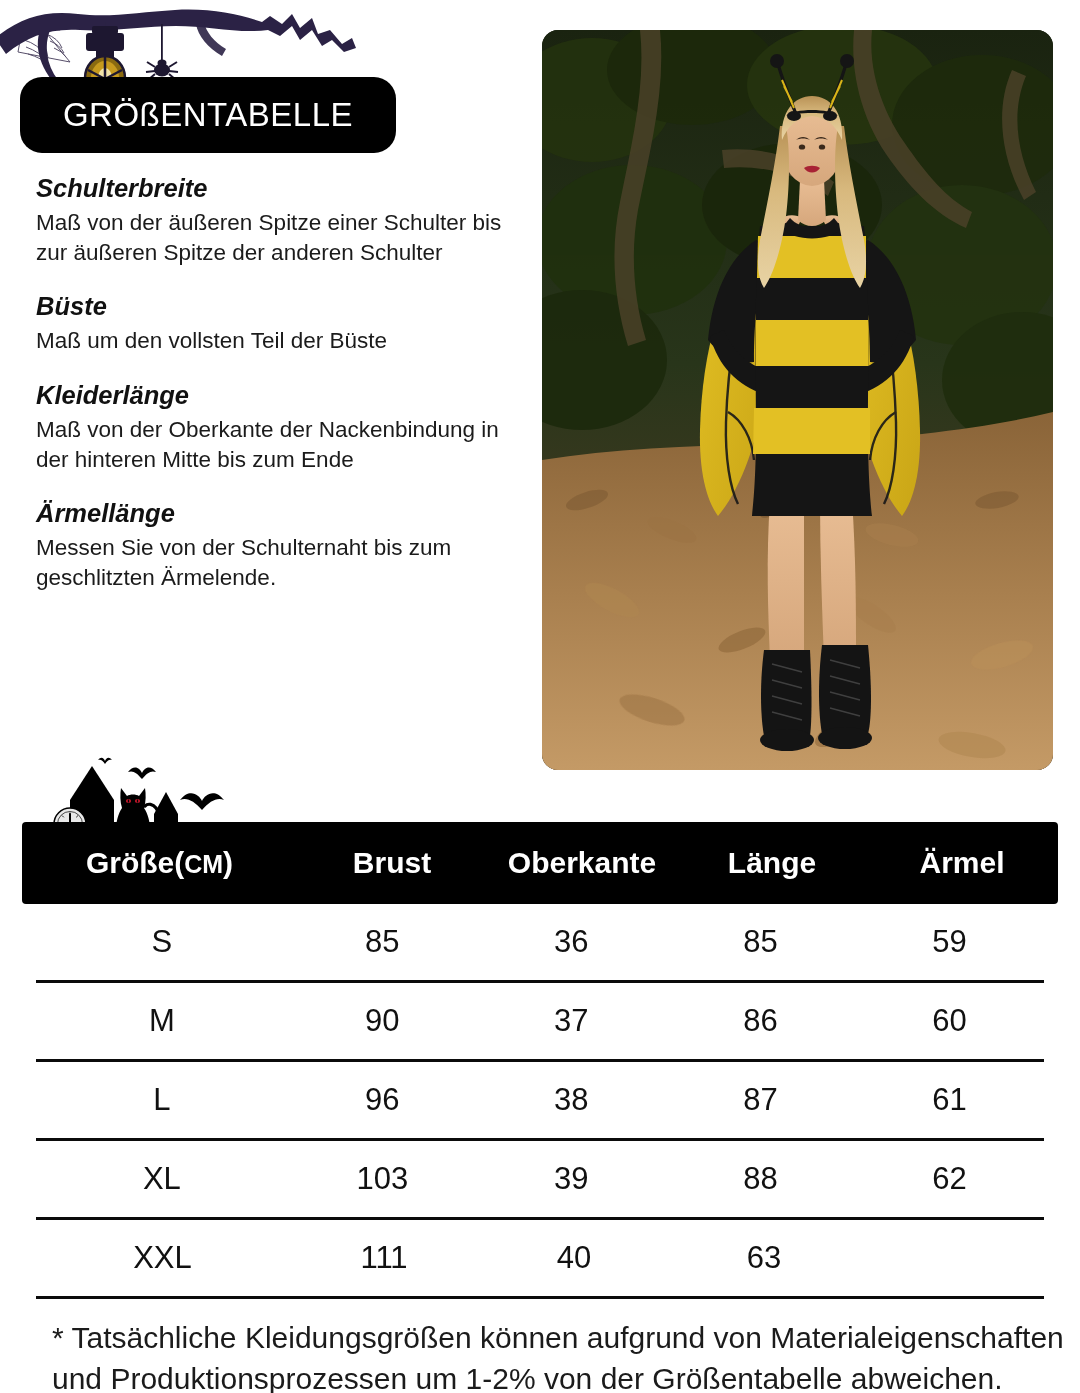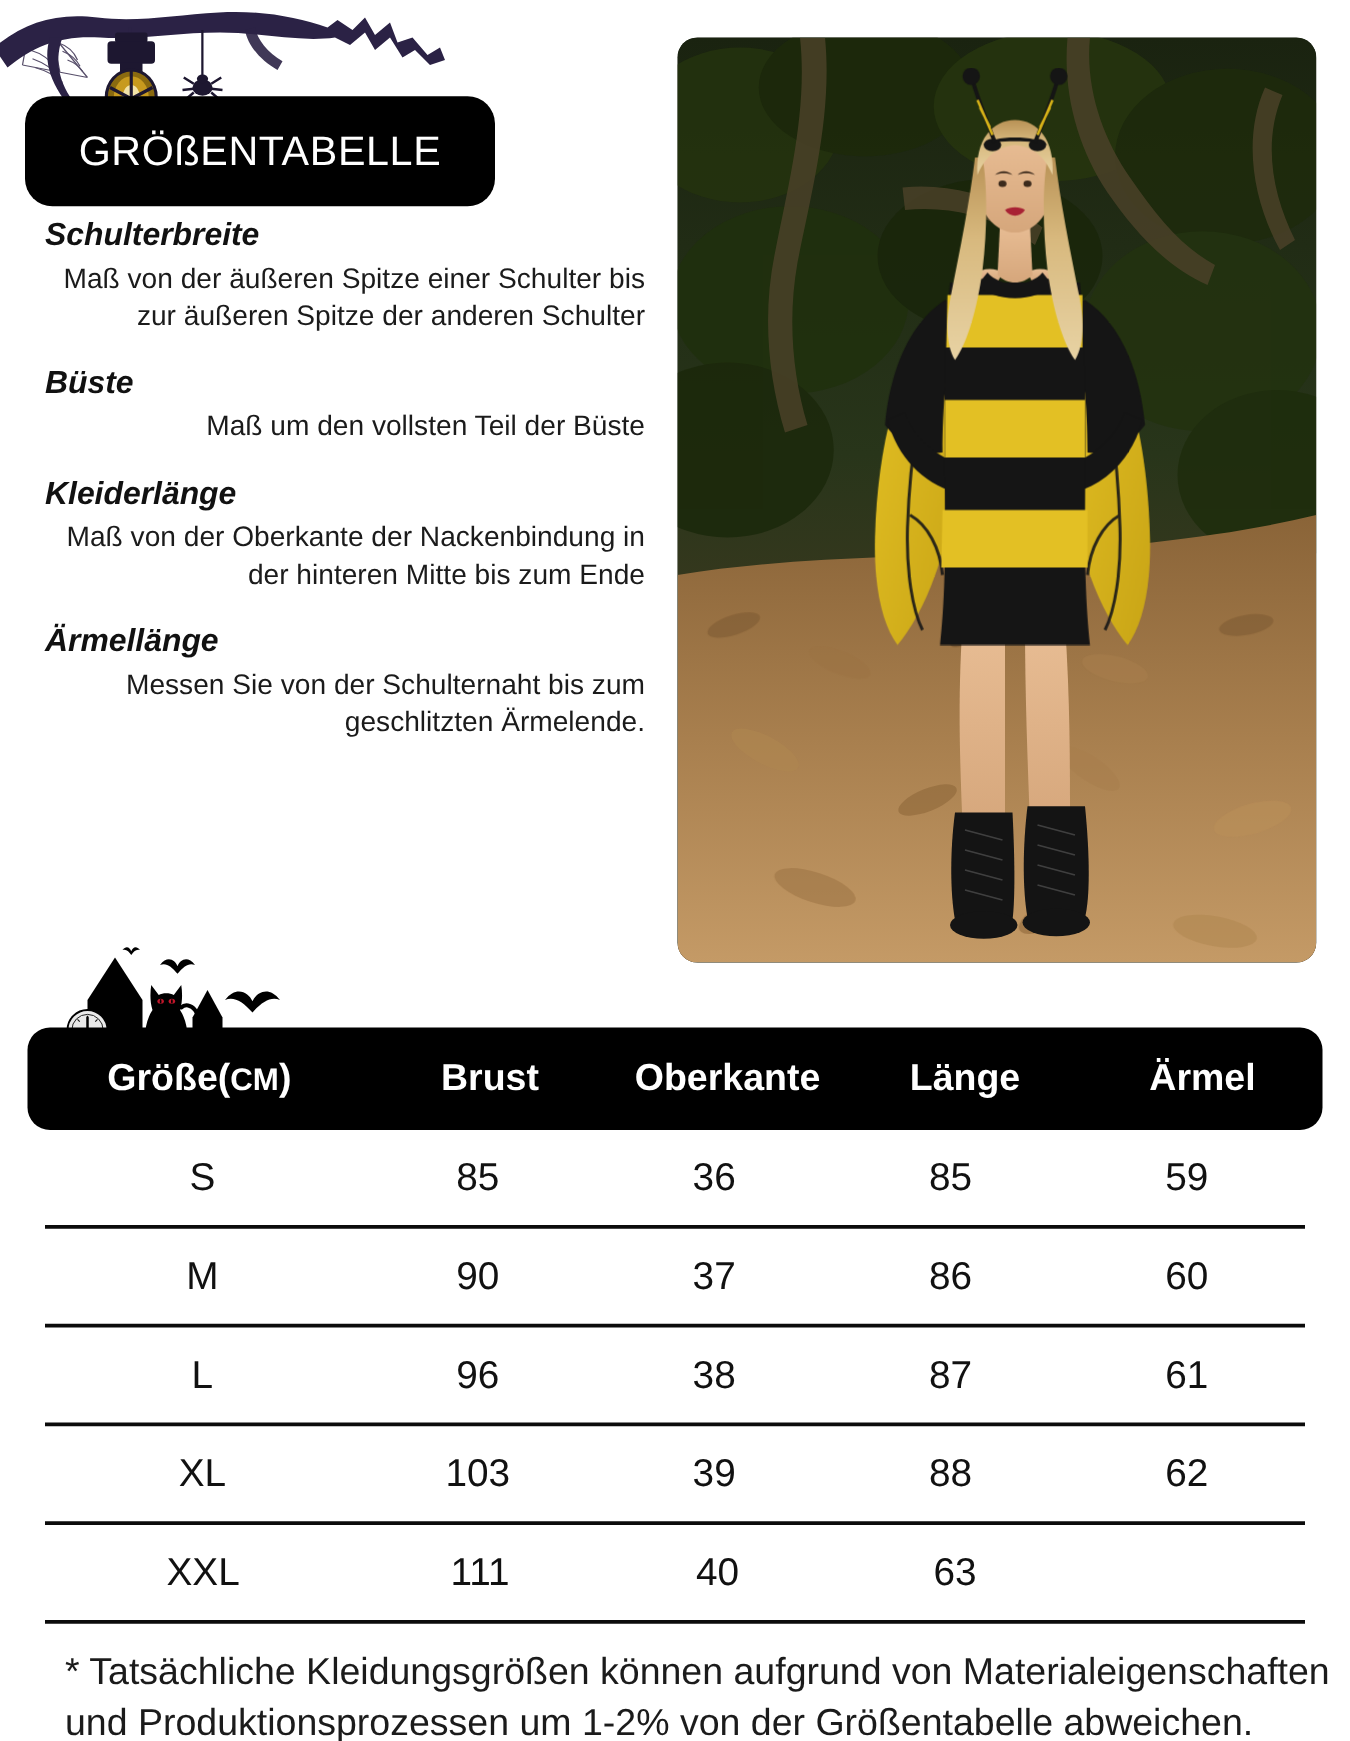--- a/index.html
+++ b/index.html
@@ -12,21 +12,21 @@
     overflow: hidden;
   }
   .page { position: relative; width: 1080px; height: 1393px; background:#fff; }
 
   
   .branch-deco { position: absolute; left: 0; top: 0; width: 360px; height: 125px; }
 
   
   .title-badge {
     position: absolute; left: 20px; top: 77px;
-    width: 376px; height: 88px;
+    width: 376px; height: 76px;
     background: #000000;
     border-radius: 22px;
     display: flex; align-items: center; justify-content: center;
     z-index: 5;
   }
   .title-badge span {
     color: #ffffff;
     font-size: 33px;
     font-weight: 500;
     letter-spacing: 0.5px;
@@ -36,21 +36,21 @@
   
   .measure-list { position: absolute; left: 36px; top: 172px; width: 480px; }
   .measure-block { margin-bottom: 23px; }
   .measure-block:last-child { margin-bottom: 0; }
   .m-title {
     font-size: 25.5px; font-weight: bold;
     color: #111; line-height: 1.28; margin-bottom: 3px; font-style: italic;
   }
   .m-desc {
     font-size: 22.5px; font-weight: normal;
-    color: #1b1b1b; line-height: 1.33; text-align: right;
+    color: #1b1b1b; line-height: 1.33;
   }
 
   
   .silhouette { position: absolute; left: 32px; top: 752px; width: 240px; height: 88px; }
 
   
   .photo {
     position: absolute; left: 542px; top: 30px;
     width: 511px; height: 740px;
     border-radius: 16px;
@@ -58,21 +58,21 @@
     background: #1d2415;
   }
   .photo svg { display:block; width:100%; height:100%; }
 
   
   .size-table { position: absolute; left: 0; top: 822px; width: 1080px; }
   .thead {
     margin: 0 22px;
     height: 82px;
     background: #000000;
-    border-radius: 18px;
+    border-radius: 4px;
     display: flex; align-items: center;
   }
   .thead .cell {
     color: #ffffff; font-size: 30px; font-weight: bold;
     text-align: center; white-space: nowrap;
   }
   .cell-size   { width: 275px; }
   .cell-num    { width: 190px; }
   .small-caps  { font-size: 25px; }
 

